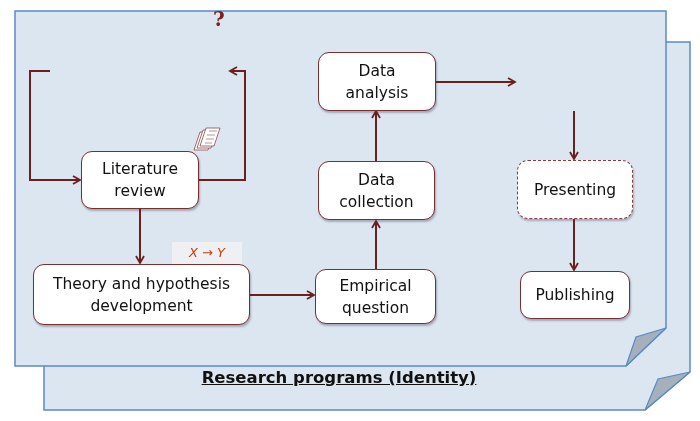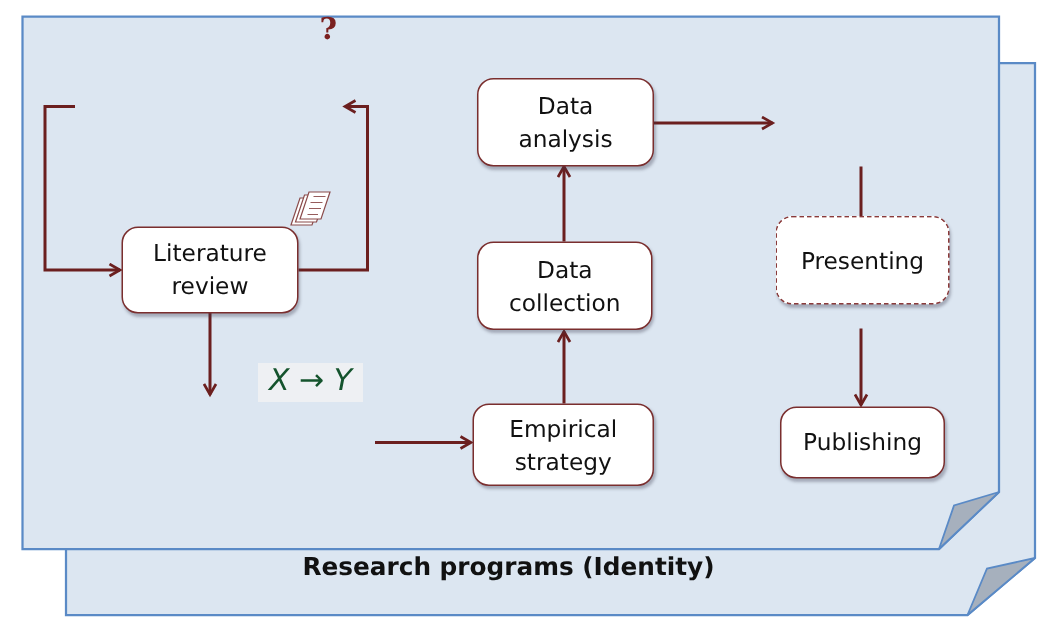--- a/index.html
+++ b/index.html
@@ -5,23 +5,23 @@
   html,body{margin:0;padding:0;background:#ffffff;}
   body{width:700px;height:421px;position:relative;overflow:hidden;font-family:"Liberation Sans",sans-serif;}
   #stage{position:absolute;left:0;top:0;width:700px;height:421px;}
   .node{position:absolute;background:#ffffff;border:1.5px solid #7a2e2e;border-radius:11px;box-sizing:border-box;
         display:flex;align-items:center;justify-content:center;text-align:center;
         font-family:"DejaVu Sans",sans-serif;font-size:15.5px;line-height:22px;color:#111;
         box-shadow:1px 2px 2px rgba(60,60,80,0.35);}
   .node.dashed{border:1.5px dashed #8a3a3a;}
   .node span{white-space:pre-line;}
   .caption{position:absolute;left:44px;top:368px;width:590px;text-align:center;font-family:"DejaVu Sans",sans-serif;
-        font-weight:bold;font-size:16.5px;color:#111;}
-  .xy{position:absolute;left:172px;top:242px;width:70px;height:26px;background:#eef0f3;color:#14532d;
-        font-family:"DejaVu Sans",sans-serif;font-style:italic;font-size:20px;line-height:22px;text-align:center;}
+        font-weight:bold;font-size:16.5px;color:#111;text-decoration:underline;}
+  .xy{position:absolute;left:172px;top:242px;width:70px;height:36px;background:#eef0f3;color:#c2410c;
+        font-family:"DejaVu Sans",sans-serif;font-style:italic;font-size:13px;line-height:22px;text-align:center;}
   .qmark{position:absolute;left:213px;top:9px;color:#7a2020;font-family:"DejaVu Serif",serif;font-weight:bold;font-size:20px;line-height:20px;}
 </style>
 </head>
 <body>
 
 <div id="stage">
   <svg id="sheets" width="700" height="421" style="position:absolute;left:0;top:0">
 
     <path d="M44,42 L690,42 L690,372 L645,410 L44,410 Z" fill="#dce6f1" stroke="#5a8ac6" stroke-width="1.5"></path>
     <path d="M690,372 L658,379 L645,410 Z" fill="#a6b0bd" stroke="#5a8ac6" stroke-width="1.2"></path>
@@ -56,33 +56,37 @@
     </g>
   </svg>
 
   <div class="qmark">?</div>
 
   <div class="node" style="left:81px;top:151px;width:118px;height:58px">
     <span>Literature
 review</span>
   </div>
   <div class="xy">X → Y</div>
+  <div class="node" style="left:33px;top:264px;width:217px;height:61px">
+    <span>Theory and hypothesis
+development</span>
+  </div>
   <div class="node" style="left:315px;top:269px;width:121px;height:55px">
     <span>Empirical
-strategy</span>
+question</span>
   </div>
   <div class="node" style="left:318px;top:161px;width:117px;height:59px">
     <span>Data
 collection</span>
   </div>
   <div class="node" style="left:318px;top:52px;width:118px;height:59px">
     <span>Data
 analysis</span>
   </div>
-  <div class="node dashed" style="left:517px;top:144px;width:116px;height:59px">
+  <div class="node dashed" style="left:517px;top:160px;width:116px;height:59px">
     <span>Presenting</span>
   </div>
   <div class="node" style="left:520px;top:271px;width:110px;height:48px">
     <span>Publishing</span>
   </div>
 
   <div class="caption">Research programs (Identity)</div>
 </div>
 
 </body></html>

